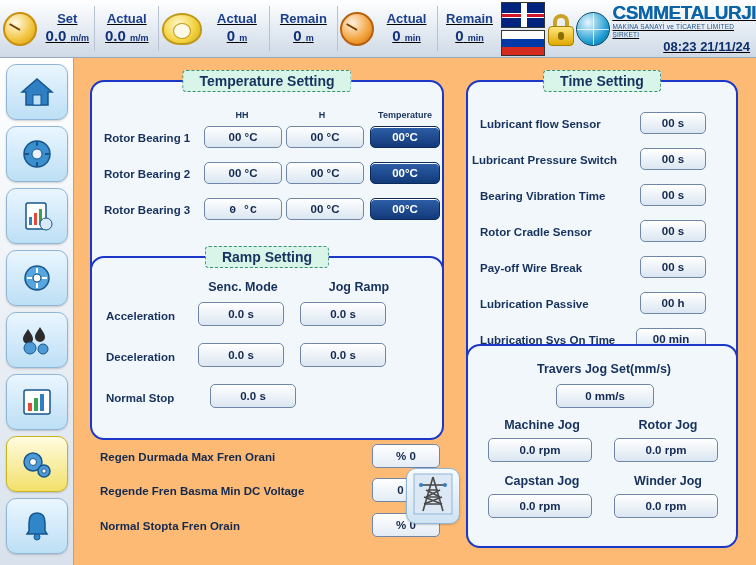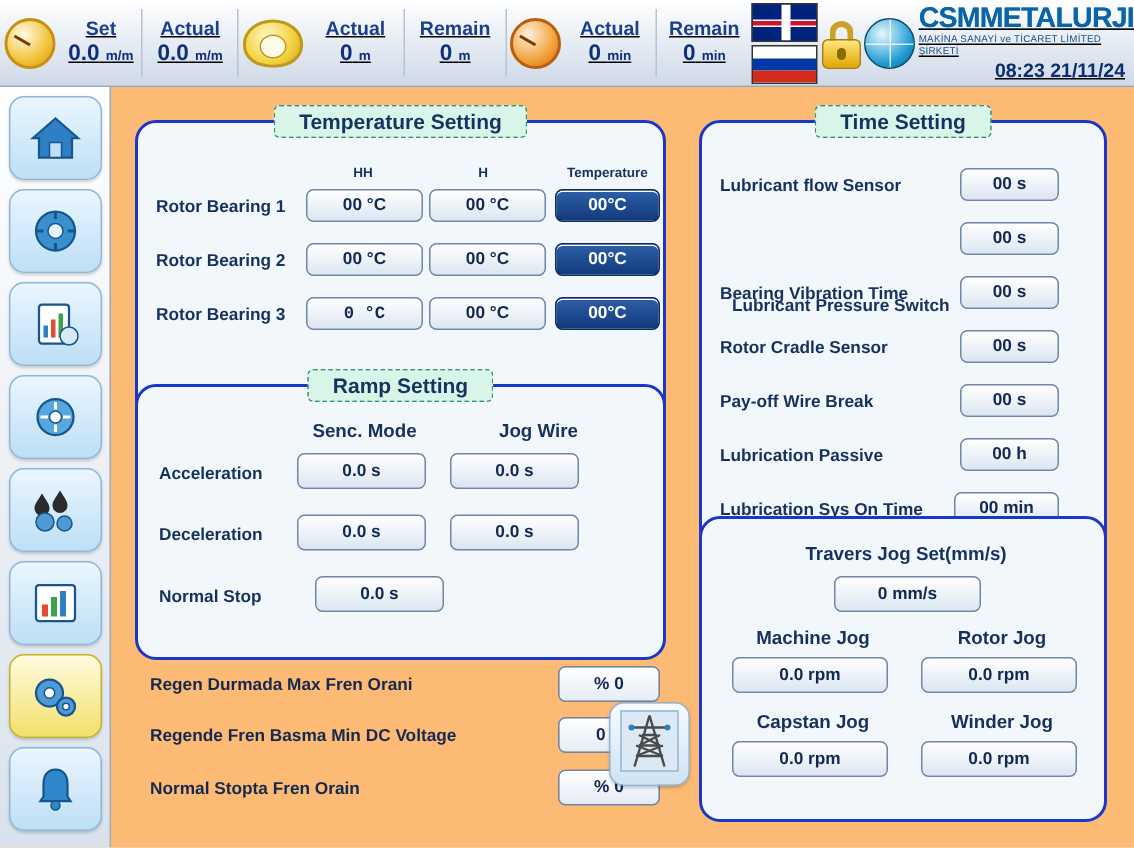--- a/index.html
+++ b/index.html
@@ -376,21 +376,21 @@
       <div class="rlabel" style="left:12px; top:122px;">Rotor Bearing 3</div>
       <div class="field" style="left:112px; top:116px; width:78px; height:22px;font-family:Liberation Mono, monospace;">0 °C</div>
       <div class="field" style="left:194px; top:116px; width:78px; height:22px;">00 °C</div>
       <div class="field dark" style="left:278px; top:116px; width:70px; height:22px;">00°C</div>
     </div>
 
     <div class="panel" style="left:16px; top:198px; width:354px; height:184px;">
       <div class="panel-title" style="top:-12px;">Ramp Setting</div>
 
       <div class="sub-title" style="left:96px; top:22px; width:110px;">Senc. Mode</div>
-      <div class="sub-title" style="left:212px; top:22px; width:110px;">Jog Wire</div>
+      <div class="sub-title" style="left:212px; top:22px; width:110px;">Jog Ramp</div>
 
       <div class="rlabel" style="left:14px; top:52px;">Acceleration</div>
       <div class="field" style="left:106px; top:44px; width:86px; height:24px;">0.0 s</div>
       <div class="field" style="left:208px; top:44px; width:86px; height:24px;">0.0 s</div>
 
       <div class="rlabel" style="left:14px; top:93px;">Deceleration</div>
       <div class="field" style="left:106px; top:85px; width:86px; height:24px;">0.0 s</div>
       <div class="field" style="left:208px; top:85px; width:86px; height:24px;">0.0 s</div>
 
       <div class="rlabel" style="left:14px; top:134px;">Normal Stop</div>
@@ -422,21 +422,21 @@
         </svg>
       </span>
     </div>
 
     <div class="panel" style="left:392px; top:22px; width:272px; height:288px;">
       <div class="panel-title" style="top:-12px;">Time Setting</div>
 
       <div class="rlabel" style="left:12px; top:36px;">Lubricant flow Sensor</div>
       <div class="field" style="left:172px; top:30px; width:66px; height:22px;">00 s</div>
 
-      <div class="rlabel" style="left:20px; top:72px;margin-top:44px;">Lubricant Pressure Switch</div>
+      <div class="rlabel" style="left:4px; top:72px;">Lubricant Pressure Switch</div>
       <div class="field" style="left:172px; top:66px; width:66px; height:22px;">00 s</div>
 
       <div class="rlabel" style="left:12px; top:108px;">Bearing Vibration Time</div>
       <div class="field" style="left:172px; top:102px; width:66px; height:22px;">00 s</div>
 
       <div class="rlabel" style="left:12px; top:144px;">Rotor Cradle Sensor</div>
       <div class="field" style="left:172px; top:138px; width:66px; height:22px;">00 s</div>
 
       <div class="rlabel" style="left:12px; top:180px;">Pay-off Wire Break</div>
       <div class="field" style="left:172px; top:174px; width:66px; height:22px;">00 s</div>

